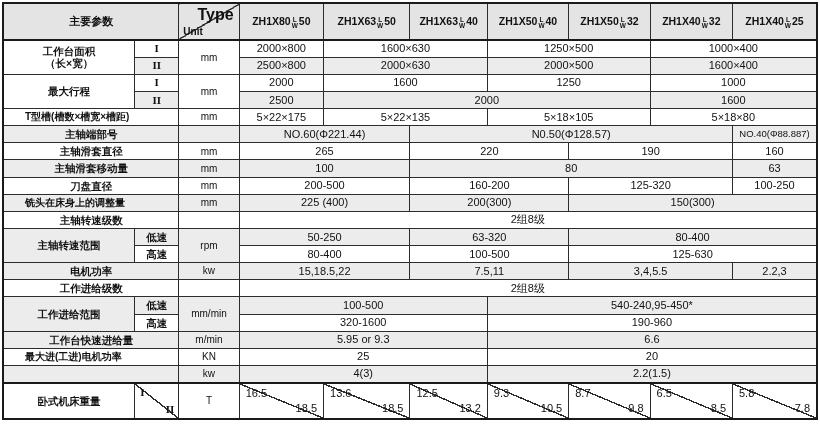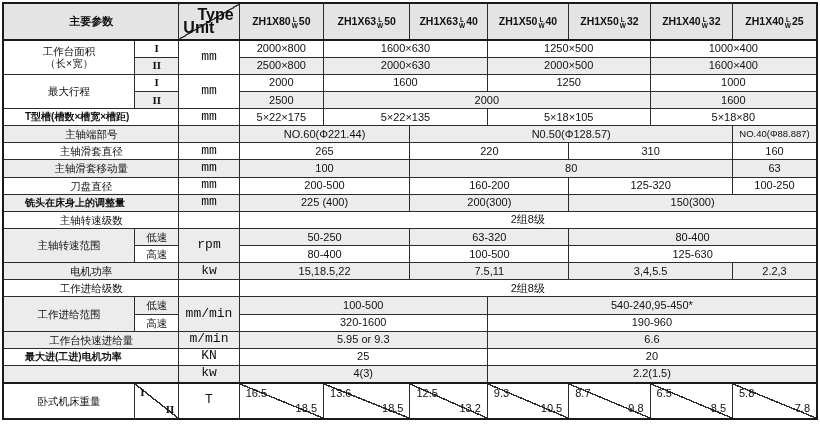--- a/index.html
+++ b/index.html
@@ -7,35 +7,35 @@
   table{border-collapse:collapse;table-layout:fixed;width:816px;height:418px;
         font-family:"Liberation Sans","DejaVu Sans",sans-serif;color:#111;
         border:2px solid #1a1a1a;}
   td,th{border:1px solid #2c2c2c;padding:0;text-align:center;vertical-align:middle;
         font-size:11px;line-height:1.15;overflow:hidden;white-space:nowrap;background-clip:padding-box;}
   thead th{background:#e4e4e4;font-weight:bold;border-bottom:2px solid #1a1a1a;}
   tbody tr{height:17px;}
   tbody tr:nth-child(even) td{background-color:#ececec;}
   tbody tr.wrow{height:36px;}
   tbody tr.wrow td{background-color:#fff;border-top:2px solid #1a1a1a;}
-  .lbl{font-weight:normal;font-size:10.5px;}
+  .lbl{font-weight:bold;font-size:10.5px;}
   .lbl2{font-weight:bold;font-size:10px;text-align:left;padding-left:21px;}
-  .unit{font-size:13px;font-family:Liberation Mono, monospace;}
+  .unit{font-size:10px;}
   .rom{font-family:"Liberation Serif","DejaVu Serif",serif;font-weight:bold;font-size:11px;}
   .val{font-size:11px;}
   
   .model{font-size:10.5px;font-weight:bold;letter-spacing:0;}
   .lw{display:inline-block;vertical-align:-3px;margin:0 1px;}
   .lw i{display:block;font-style:normal;font-size:6.5px;line-height:6px;font-weight:bold;}
   
   .diag{position:relative;
         background-image:linear-gradient(to bottom right,transparent calc(50% - 0.7px),
           #2c2c2c calc(50% - 0.7px),#2c2c2c calc(50% + 0.7px),transparent calc(50% + 0.7px));}
   .diag .t{position:absolute;top:2px;right:5px;font-size:16px;}
-  .diag .u{position:absolute;bottom:2px;left:4px;font-size:16px;}
+  .diag .u{position:absolute;bottom:2px;left:4px;font-size:10px;}
   
   .dsplit{position:relative;
         background-image:linear-gradient(to top right,transparent calc(50% - 0.7px),
           #2c2c2c calc(50% - 0.7px),#2c2c2c calc(50% + 0.7px),transparent calc(50% + 0.7px));}
   .dsplit .a{position:absolute;top:3px;left:6px;}
   .dsplit .b{position:absolute;bottom:3px;right:6px;}
   .dsplit.iii .a{top:2px;left:5px;}
   .dsplit.iii .b{bottom:2px;right:4px;}
 </style>
 </head>
@@ -119,21 +119,21 @@
   <td class="unit"></td>
   <td colspan="2" class="val">NO.60(Φ221.44)</td>
   <td colspan="4" class="val">N0.50(Φ128.57)</td>
   <td class="val" style="font-size:9.5px">NO.40(Φ88.887)</td>
 </tr>
 <tr>
   <td colspan="2" class="lbl">主轴滑套直径</td>
   <td class="unit">mm</td>
   <td colspan="2" class="val">265</td>
   <td colspan="2" class="val">220</td>
-  <td colspan="2" class="val">310</td>
+  <td colspan="2" class="val">190</td>
   <td class="val">160</td>
 </tr>
 <tr>
   <td colspan="2" class="lbl">主轴滑套移动量</td>
   <td class="unit">mm</td>
   <td colspan="2" class="val">100</td>
   <td colspan="4" class="val">80</td>
   <td class="val">63</td>
 </tr>
 <tr>

